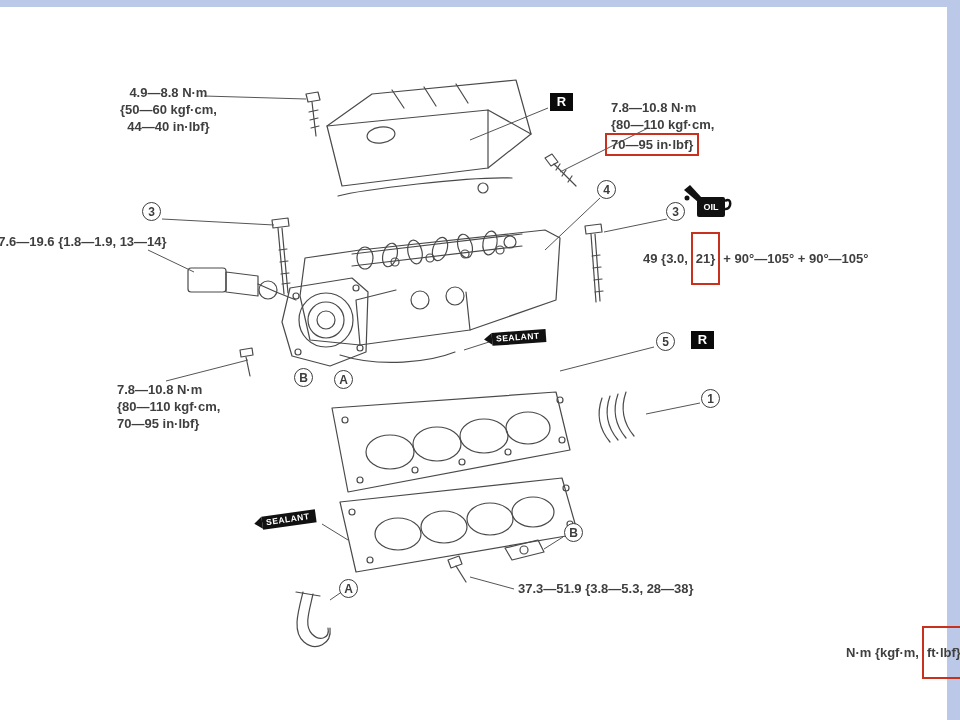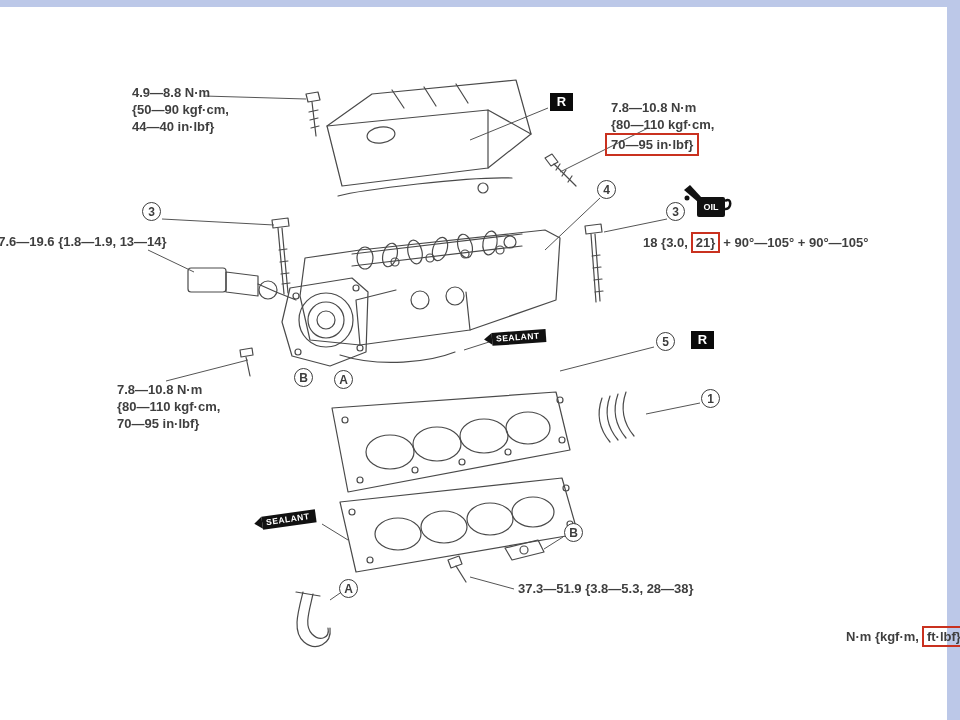--- a/index.html
+++ b/index.html
@@ -11,21 +11,21 @@
   .strip-top  { position:absolute; left:0; top:0; width:100%; height:7px; background:var(--border); }
   .strip-right{ position:absolute; right:0; top:0; width:13px; height:100%; background:var(--border); }
 
   .art { position:absolute; left:0; top:0; }
 
   .lbl {
     position:absolute; color:#3f3f3f; font-weight:bold; font-size:13px;
     line-height:17px; white-space:nowrap;
   }
   .redbox {
-    display:inline-block; border:2px solid var(--hl); padding:0 3px; margin:0 3px;
+    display:inline-block; border:2px solid var(--hl); padding:16px 3px; margin:0 3px;
   }
   .redbox-line { display:inline-block; border:2px solid var(--hl); padding:1px 4px; margin-left:-6px; }
 
   .co {
     position:absolute; width:19px; height:19px; box-sizing:border-box;
     border:1.6px solid #3d3d3d; border-radius:50%; background:#fff;
     color:#3d3d3d; font-weight:bold; font-size:12px;
     display:flex; align-items:center; justify-content:center;
   }
   .rbox {
@@ -202,23 +202,23 @@
       <path d="M700,403 L646,414"></path>
       <path d="M166,381 L248,360"></path>
       <path d="M514,589 L470,577"></path>
       <path d="M563,537 L544,549"></path>
       <path d="M489,342 L464,350"></path>
       <path d="M322,524 L348,540"></path>
       <path d="M343,591 L330,600"></path>
     </g>
   </svg>
 
-  <div class="lbl" style="left:132px; top:84px;">
+  <div class="lbl" style="left:120px; top:84px;text-align:center;">
     <div>4.9—8.8 N·m</div>
-    <div>{50—90 kgf·cm,</div>
+    <div>{50—60 kgf·cm,</div>
     <div>44—40 in·lbf}</div>
   </div>
 
   <div class="rbox" style="left:550px; top:93px;">R</div>
 
   <div class="lbl" style="left:611px; top:99px;">
     <div>7.8—10.8 N·m</div>
     <div>{80—110 kgf·cm,</div>
     <div><span class="redbox-line">70—95 in·lbf}</span></div>
   </div>
@@ -232,21 +232,21 @@
 
   <svg class="oil" style="left:684px; top:180px;" width="48" height="40" viewBox="0 0 48 40">
     <polygon points="14,22 0,10 6,5 18,18" fill="#111"></polygon>
     <circle cx="3" cy="18" r="2.5" fill="#111"></circle>
     <rect x="13" y="17" width="28" height="20" rx="2" fill="#111"></rect>
     <path d="M41,21 C48,16 48,30 41,29" stroke="#111" stroke-width="2.5" fill="none"></path>
     <text x="27" y="30" fill="#fff" font-size="9" font-weight="bold" text-anchor="middle" font-family="Liberation Sans, sans-serif">OIL</text>
   </svg>
 
   <div class="lbl" style="left:643px; top:232px;">
-    <span>18 {3.0,</span><span class="redbox">21}</span><span>+ 90°—105° + 90°—105°</span>
+    <span>49 {3.0,</span><span class="redbox">21}</span><span>+ 90°—105° + 90°—105°</span>
   </div>
 
   <div class="sealant" style="left:492px; top:331px; transform:rotate(-4deg);">SEALANT</div>
 
   <div class="co" style="left:294px; top:368px;">B</div>
   <div class="co" style="left:334px; top:370px;">A</div>
 
   <div class="lbl" style="left:117px; top:381px;">
     <div>7.8—10.8 N·m</div>
     <div>{80—110 kgf·cm,</div>

